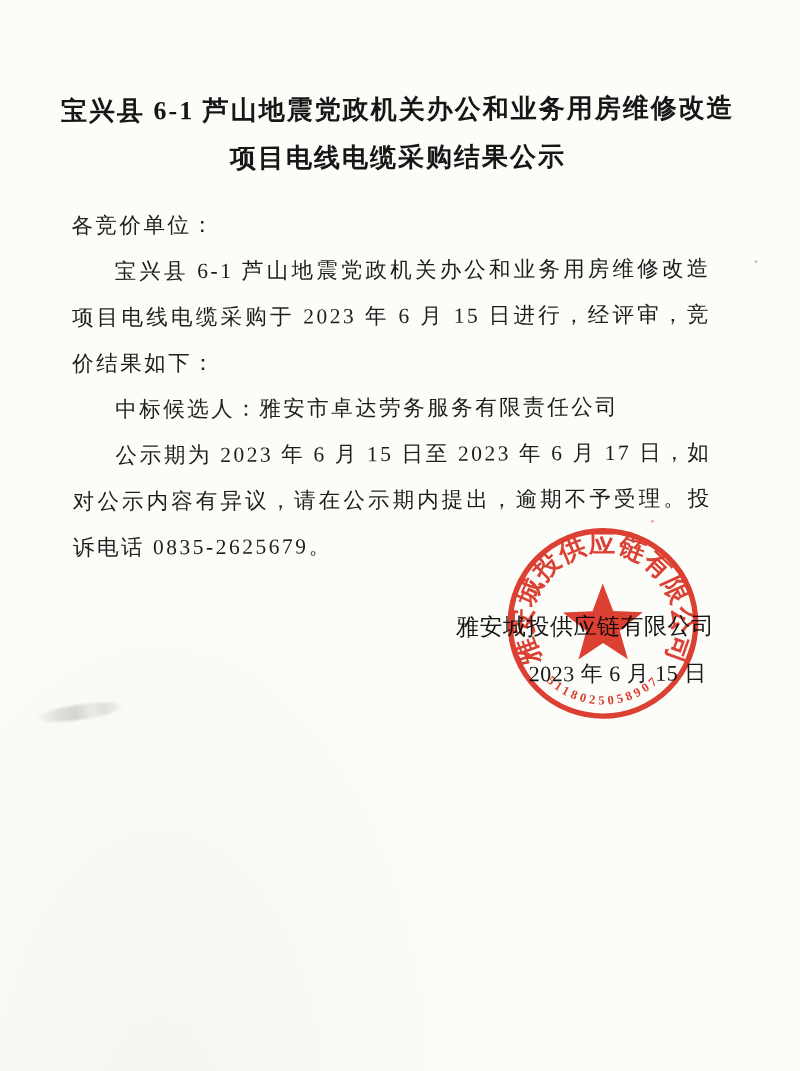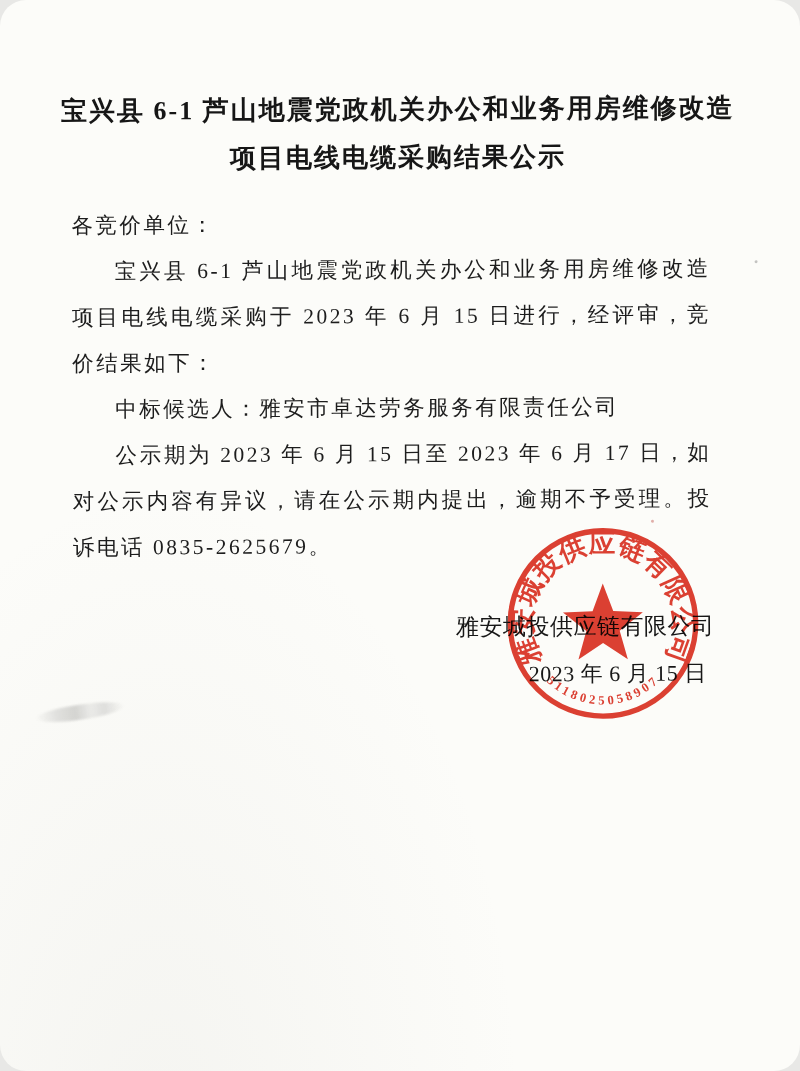--- a/index.html
+++ b/index.html
@@ -6,21 +6,20 @@
   body { background:#e8e8e6; }
   .page {
     position:relative;
     width:800px; height:1071px;
     margin:0 auto;
     background:
       radial-gradient(ellipse at 20% 105%, rgba(180,180,170,0.10), rgba(0,0,0,0) 40%),
       #fcfcf9;
     overflow:hidden;
     font-family:"Liberation Serif","DejaVu Serif",serif;
-    border-radius:26px;
   }
   .content {
     position:absolute; inset:0;
     transform:rotate(-0.3deg);
   }
   .title {
     margin:86px 40px 0 40px;
     text-align:center;
     font-size:26px; font-weight:bold;
     letter-spacing:2px;

